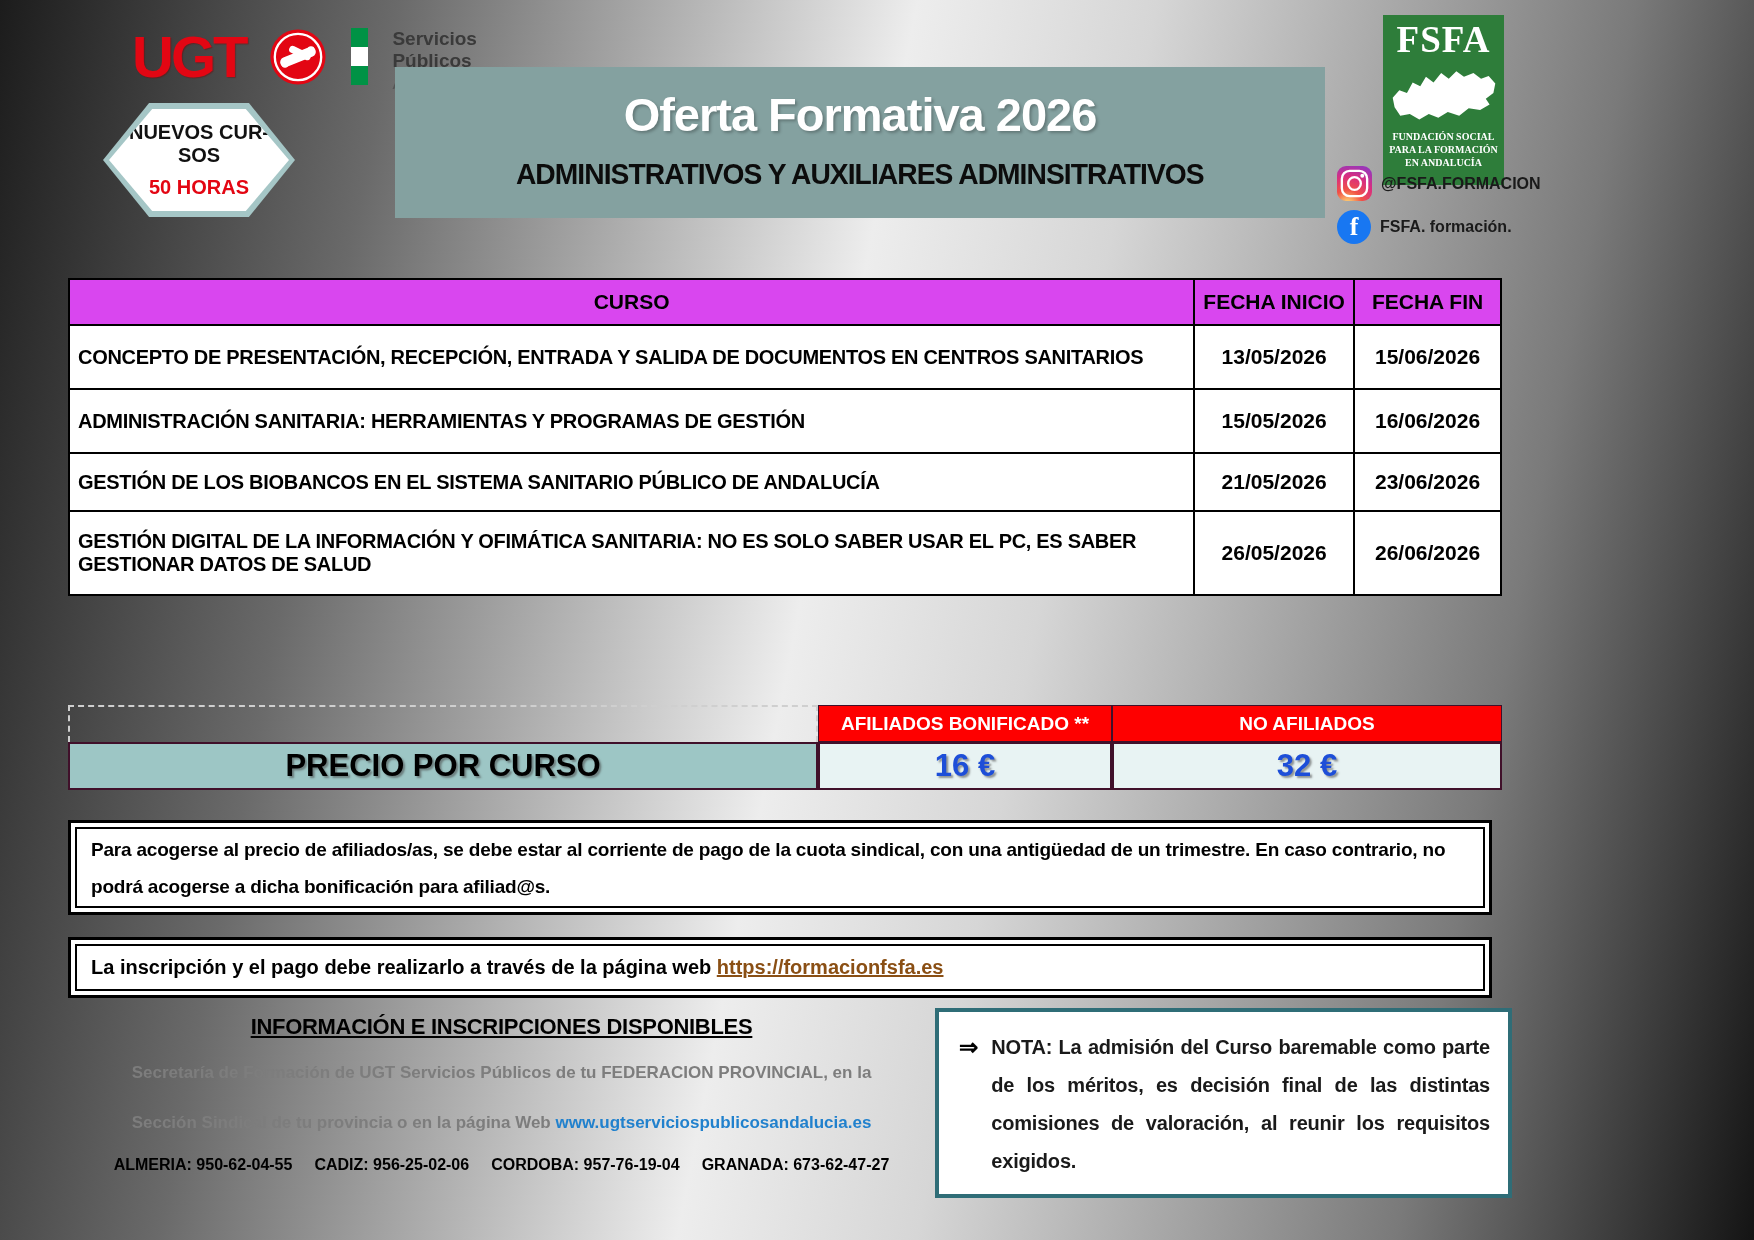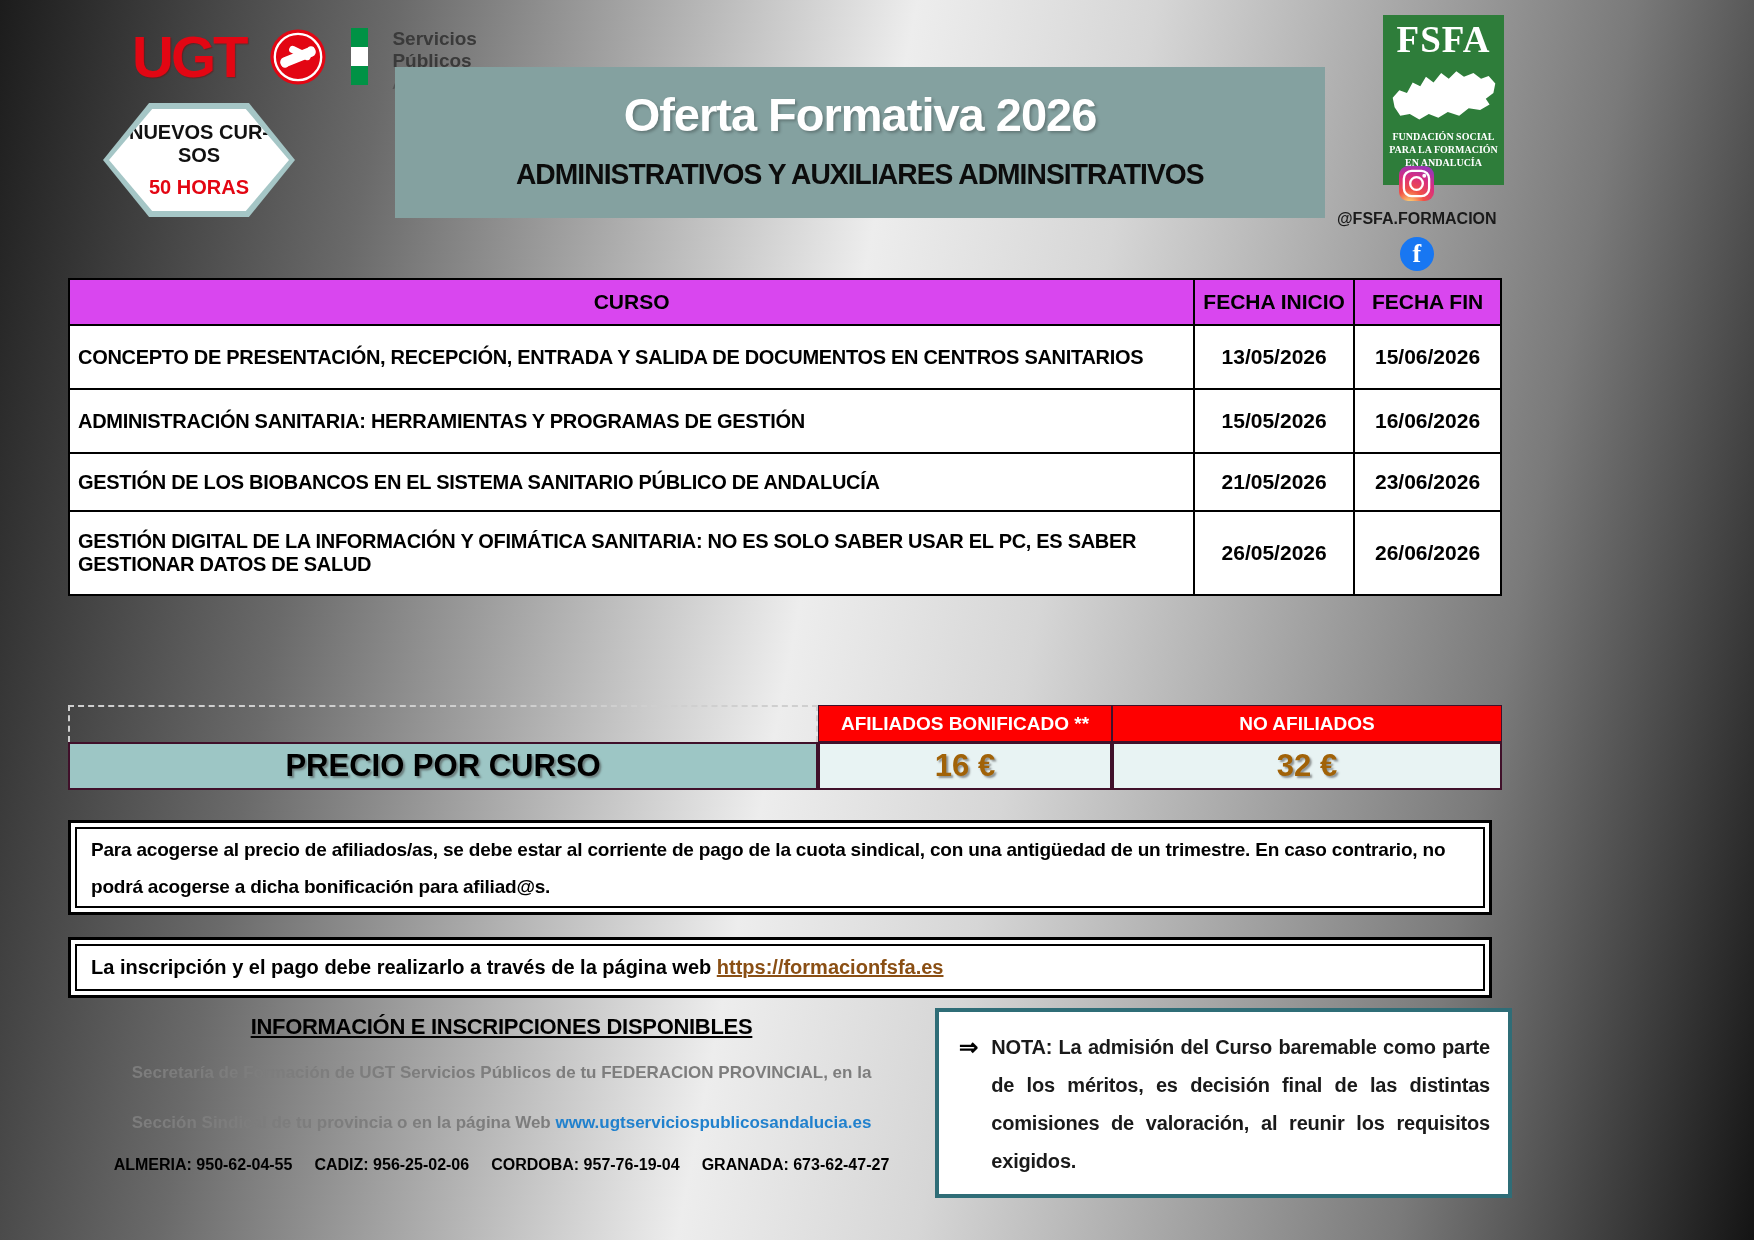--- a/index.html
+++ b/index.html
@@ -29,21 +29,21 @@
   .hexagon-inner .h { font-size:20px; font-weight:bold; color:#e30613; margin-top:9px; }
   .banner { position:absolute; left:355px; top:67px; width:930px; height:151px; background:#84a1a0; text-align:center;margin-left:40px; }
   .banner-title { font-size:47px; font-weight:bold; color:#ffffff; margin-top:20px; text-shadow:2px 2px 3px rgba(0,0,0,.25); letter-spacing:-1px; }
   .banner-subtitle { display:inline-block; font-size:30px; font-weight:bold; color:#0c0c0c; margin-top:15px; transform:scaleX(.94); letter-spacing:-1px; }
   .fsfa-box { position:absolute; left:1383px; top:15px; width:121px; height:170px; background:#2e7d3a;
     color:#fff; text-align:center; font-family:"Liberation Serif", serif; padding-top:6px; }
   .fsfa-acronym { font-size:37px; font-weight:bold; letter-spacing:1px; line-height:1.05; }
   .fsfa-map { width:114px; height:64px; margin-top:1px; }
   .fsfa-tagline { font-size:10px; font-weight:bold; line-height:1.3; padding:0 3px; margin-top:1px; }
   .social { position:absolute; left:1337px; top:166px; display:flex; flex-direction:column; gap:9px; }
-  .social-row { display:flex; align-items:center; gap:9px;flex-direction:column; }
+  .social-row { display:flex; align-items:center; gap:9px; }
   .ig-icon { width:35px; height:35px; border-radius:9px;
     background:radial-gradient(circle at 30% 110%,#fed373 5%,#f15245 32%,#d92e7f 62%,#9b36b7 88%); }
   .fb-icon { width:34px; height:34px; border-radius:50%; background:#1877f2; color:#fff;
     font-family:"Liberation Serif", serif; font-weight:bold; font-size:26px;
     display:flex; align-items:center; justify-content:center; }
   .social-handle { font-size:16px; font-weight:bold; color:#1a1a1a; }
   
   .courses { position:absolute; left:68px; top:278px; width:1434px; border-collapse:collapse; background:#ffffff; }
   .courses th, .courses td { border:2px solid #000; }
   .courses th { background:#d946ef; font-size:21px; font-weight:bold; color:#000; height:46px; text-align:center; }
@@ -51,21 +51,21 @@
   .courses td.date  { font-size:21px; font-weight:bold; color:#000; text-align:center; }
   
   .price { position:absolute; left:68px; top:705px; width:1434px; display:grid;
     grid-template-columns:750px 294px 390px; grid-template-rows:37px 48px; }
   .price .empty { border:2px dashed #cfcfcf; border-bottom:none; }
   .price .redcell { background:#fe0000; color:#ffffff; font-size:19px; font-weight:bold;
     display:flex; align-items:center; justify-content:center; border:1px solid #40102a; }
   .price .label { background:#9dc6c5; font-size:31px; font-weight:bold; color:#000;
     display:flex; align-items:center; justify-content:center; border:2px solid #40102a;
     text-shadow:2px 2px 2px rgba(70,70,70,.55); }
-  .price .value { background:#e8f3f3; font-size:31px; font-weight:bold; color:#a16207;
+  .price .value { background:#e8f3f3; font-size:31px; font-weight:bold; color:#1d4ed8;
     display:flex; align-items:center; justify-content:center; border:2px solid #40102a;
     text-shadow:2px 2px 2px rgba(70,70,70,.55); }
   
   .notebox { position:absolute; left:68px; width:1424px; background:#fff; border:3px solid #000; padding:4px; }
   .notebox .inner { border:2px solid #000; height:100%; padding:8px 14px; }
   .note1 { top:820px; height:95px; }
   .note1 .inner { display:flex; align-items:center; }
   .note1 p { font-size:19px; font-weight:bold; color:#000; line-height:37px; letter-spacing:-.2px; }
   .note2 { top:937px; height:61px; }
   .note2 .inner { display:flex; align-items:center; }

